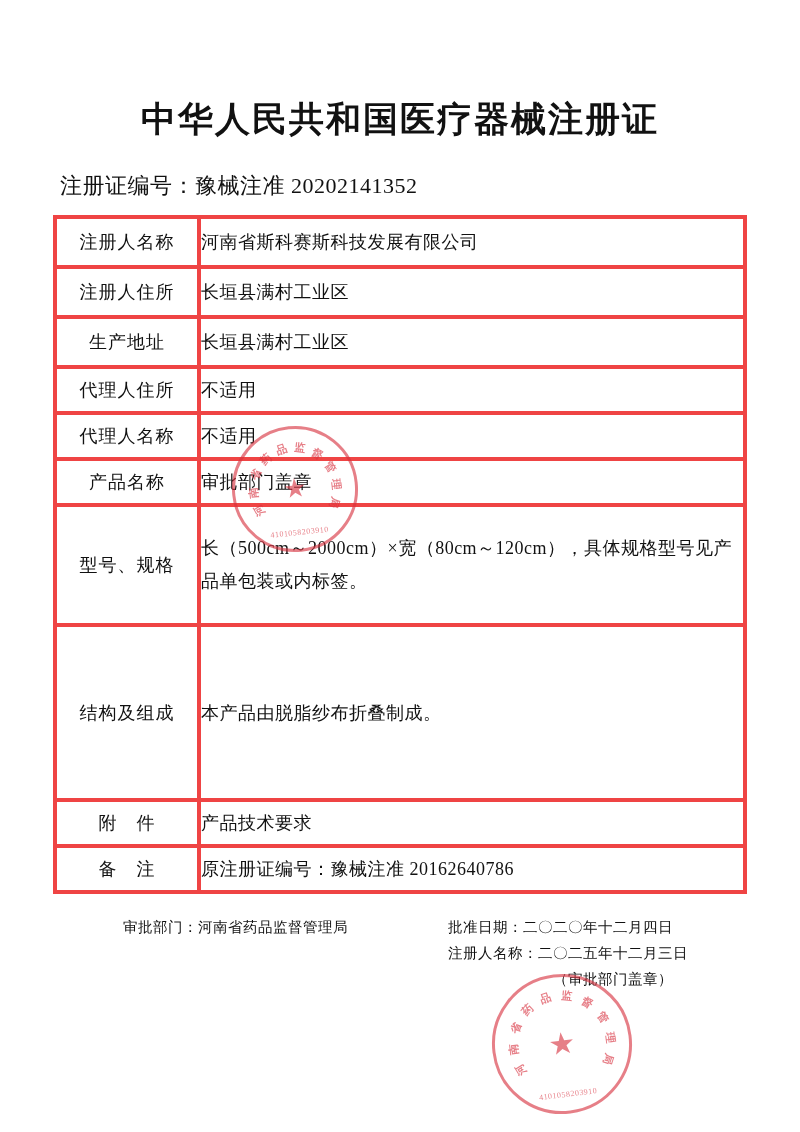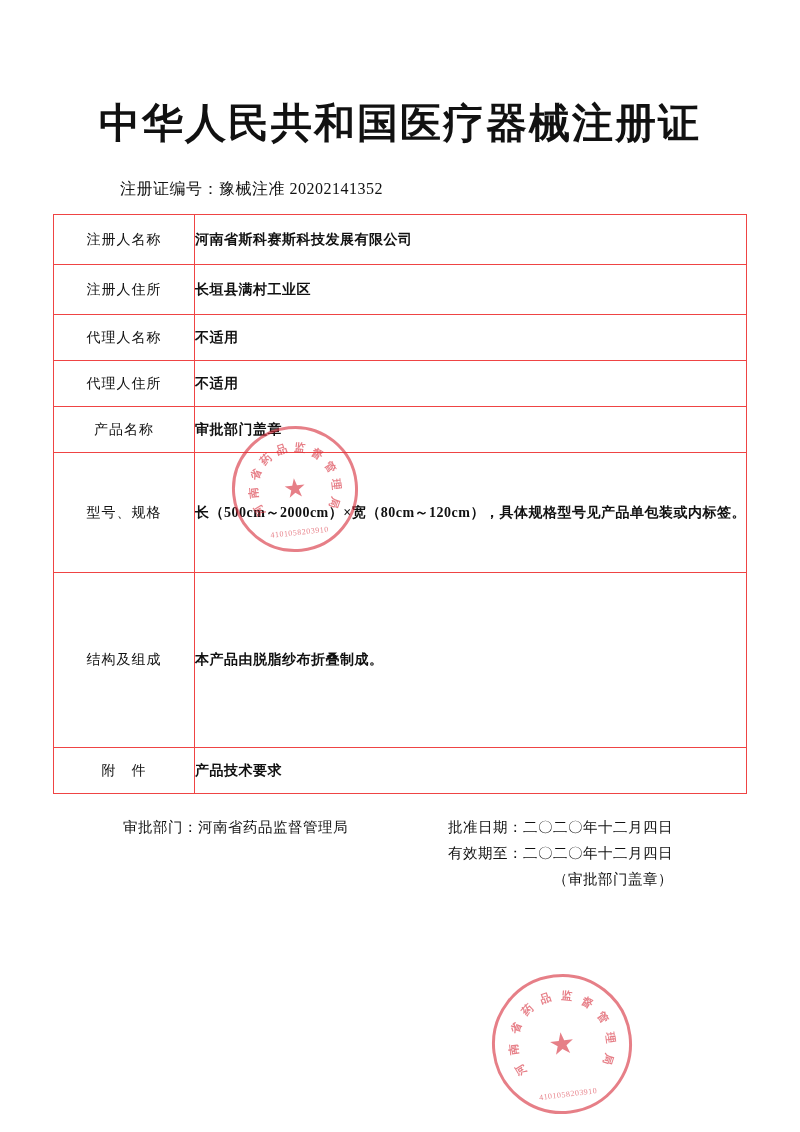--- a/index.html
+++ b/index.html
@@ -18,58 +18,57 @@
 
   .page {
     position: relative;
     width: 800px;
     height: 1132px;
     box-sizing: border-box;
   }
 
   .doc-title {
     text-align: center;
-    font-size: 41px;
+    font-size: 35px;
     font-weight: bold;
     letter-spacing: 2px;
     margin-top: 96px;
     margin-bottom: 0;
     font-family: "Liberation Serif", "DejaVu Serif", serif;
   }
 
   .reg-number {
     margin-top: 28px;
-    margin-left: 120px;
-    font-size: 16px;
+    margin-left: 60px;
+    font-size: 22px;
     letter-spacing: 0.5px;
   }
 
   table.cert {
     border-collapse: collapse;
     width: 694px;
     margin-left: 53px;
     margin-top: 14px;
     table-layout: fixed;
   }
   table.cert td {
-    border: 1px solid #ef4444;
-    font-size: 14px;
+    border: 4px solid #ef4444;
+    font-size: 18px;
     padding: 0;
     vertical-align: middle;
   }
   td.label {
     width: 140px;
     text-align: center;
     letter-spacing: 1px;
     padding: 0 6px;
   }
   td.value {
     padding-left: 14px;
     letter-spacing: 0.5px;
-    font-weight: bold;
   }
 
   .r-h50 { height: 50px; }
   .r-h46 { height: 46px; }
   .r-h120 { height: 120px; margin-top: 48px; }
   .r-h175 { height: 175px; }
   .r-h55 { height: 55px; }
 
   td.value .multiline {
     line-height: 1.85;
@@ -180,53 +179,61 @@
   <table class="cert">
     <tbody>
       <tr class="r-h50">
         <td class="label">注册人名称</td>
         <td class="value">河南省斯科赛斯科技发展有限公司</td>
       </tr>
       <tr class="r-h50">
         <td class="label">注册人住所</td>
         <td class="value">长垣县满村工业区</td>
       </tr>
+      <tr class="r-h50">
+        <td class="label">生产地址</td>
+        <td class="value">长垣县满村工业区</td>
+      </tr>
+      <tr class="r-h46">
+        <td class="label">代理人住所</td>
+        <td class="value">不适用</td>
+      </tr>
       <tr class="r-h46">
         <td class="label">代理人名称</td>
-        <td class="value">不适用</td>
-      </tr>
-      <tr class="r-h46">
-        <td class="label">代理人住所</td>
         <td class="value">不适用</td>
       </tr>
       <tr class="r-h46">
         <td class="label">产品名称</td>
         <td class="value">审批部门盖章</td>
       </tr>
       <tr class="r-h120">
         <td class="label">型号、规格</td>
         <td class="value">
           <div class="multiline">长（500cm～2000cm）×宽（80cm～120cm），具体规格型号见产品单包装或内标签。</div>
         </td>
       </tr>
       <tr class="r-h175">
         <td class="label">结构及组成</td>
         <td class="value">本产品由脱脂纱布折叠制成。</td>
       </tr>
       <tr class="r-h46">
         <td class="label">附　件</td>
         <td class="value">产品技术要求</td>
       </tr>
+      <tr class="r-h46">
+        <td class="label">备　注</td>
+        <td class="value">原注册证编号：豫械注准 20162640786</td>
+      </tr>
     </tbody>
   </table>
 
   <div class="footer">
     <div class="dept">审批部门：河南省药品监督管理局</div>
     <div class="approve-date">批准日期：二〇二〇年十二月四日</div>
-    <div class="valid-date">有效期至：二〇二〇年十二月四日</div>
+    <div class="valid-date">注册人名称：二〇二五年十二月三日</div>
     <div class="seal-note">（审批部门盖章）</div>
   </div>
 
   <div class="seal seal-1">
     <div class="ring-text">
         <span style="transform: rotate(-115deg) translate(-50%, -49px) rotate(0deg);">河</span>
         <span style="transform: rotate(-89.4444deg) translate(-50%, -49px) rotate(0deg);">南</span>
         <span style="transform: rotate(-63.8889deg) translate(-50%, -49px) rotate(0deg);">省</span>
         <span style="transform: rotate(-38.3333deg) translate(-50%, -49px) rotate(0deg);">药</span>
         <span style="transform: rotate(-12.7778deg) translate(-50%, -49px) rotate(0deg);">品</span>

